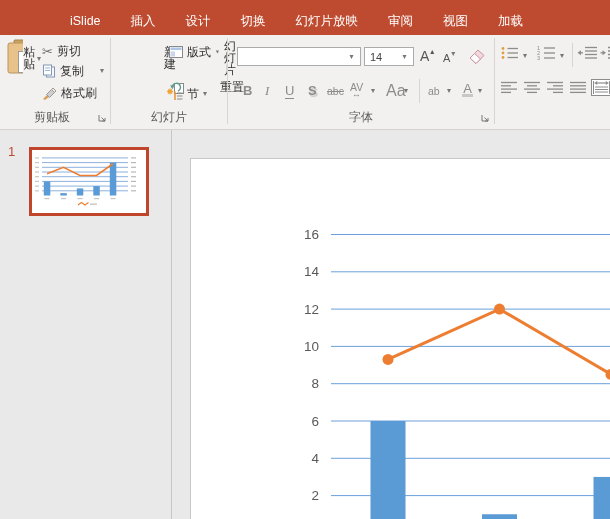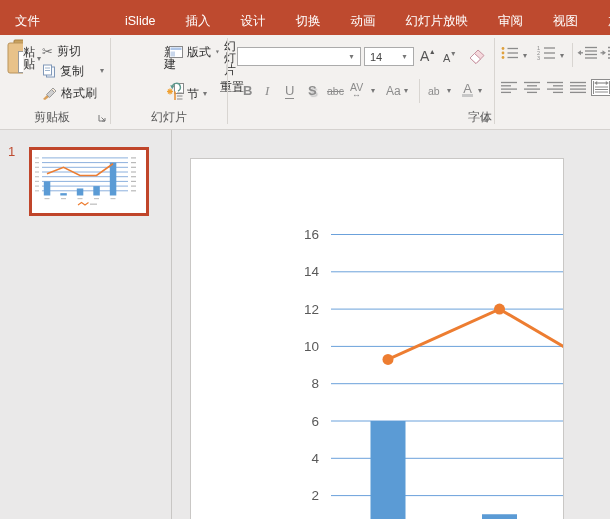--- a/index.html
+++ b/index.html
@@ -41,37 +41,35 @@
   .fbtn .sm { font-size:10.5px; }
   .fbtn .arrw { font-size:9px; margin-top:-2px; }
   .abpen { position:relative; }
   .fcolor-bar { display:block; width:11px; height:3px; background:#C7C7C7; margin-top:1px; }
   
   .workspace { position:absolute; left:0; top:130px; right:0; bottom:0; }
   .thumb-panel { position:absolute; left:0; top:0; width:172px; bottom:0; border-right:1px solid #C8C6C4; }
   .slide-num { position:absolute; left:8px; top:14px; font-size:13px; color:#BE4A2F; }
   .thumb { position:absolute; left:29px; top:17px; width:120px; height:69px; border:3px solid #C0452A; background:#FFF; }
   .canvas { position:absolute; left:173px; top:0; right:0; bottom:0; overflow:hidden; }
-  .slide { position:absolute; left:17px; top:28px; width:374px; height:362px; background:#FFF; border:1px solid #C9C7C5; overflow:hidden; }
+  .slide { position:absolute; left:17px; top:28px; width:421px; height:362px; background:#FFF; border:1px solid #C9C7C5; overflow:hidden; }
   .slide svg { position:absolute; left:0; top:0; }
   svg text { font-family:"Liberation Sans","DejaVu Sans",sans-serif; }
 </style>
 </head>
 <body>
 
 <div id="app">
 
   <div class="tabbar">
-      <div class="tab">文件</div>
       <div class="tab selected">开始</div>
       <div class="tab">iSlide</div>
       <div class="tab">插入</div>
       <div class="tab">设计</div>
       <div class="tab">切换</div>
-      <div class="tab">动画</div>
       <div class="tab">幻灯片放映</div>
       <div class="tab">审阅</div>
       <div class="tab">视图</div>
       <div class="tab">加载</div>
     </div>
 
   <div class="ribbon">
 
     <div class="big-btn" style="left:5px; top:4px; width:36px;">
       <svg width="32" height="38">
@@ -194,34 +192,34 @@
     <div class="fbtn u" style="left:285px;">
         <span>U</span>
       </div>
     <div class="fbtn s b" style="left:308px;">S</div>
     <div class="fbtn abc" style="left:327px;">abc</div>
     <div class="fbtn col" style="left:350px;">
       <span class="sm">AV</span>
       <span class="arrw">↔</span>
     </div>
     <span class="caret" style="position:absolute; left:371px; top:52px;">▾</span>
-    <div class="fbtn" style="left:386px; font-size:12px;">Aa</div>
+    <div class="fbtn" style="left:386px; font-size:16px;">Aa</div>
     <span class="caret" style="position:absolute; left:404px; top:52px;">▾</span>
     <div class="vdiv" style="left:419px; top:44px; height:24px;"></div>
     <div class="fbtn abpen" style="left:428px; font-size:10.5px;">
       <span>ab</span>
 
     </div>
     <span class="caret" style="position:absolute; left:447px; top:52px;">▾</span>
     <div class="fbtn col" style="left:462px;">
       <span style="font-size:13px;">A</span>
       <span class="fcolor-bar"></span>
     </div>
     <span class="caret" style="position:absolute; left:478px; top:52px;">▾</span>
-    <div class="grp-label" style="left:230px; width:262px;text-align:right;">字体</div>
+    <div class="grp-label" style="left:230px; width:262px;">字体</div>
     <svg class="launcher" style="left:480px; top:78px;">
       <path d="M2 2 V8 H8" fill="none" stroke="#777" stroke-width="1"></path>
       <path d="M4.5 4.5 L8 8 M8 5 V8 H5" fill="none" stroke="#777" stroke-width="1"></path>
     </svg>
 
     <div class="vdiv" style="left:494px;"></div>
 
     <svg style="position:absolute; left:501px; top:11px;" width="18" height="14">
       <g fill="#DFA13D">
           <circle cx="2" cy="2.5" r="1.4"></circle>

